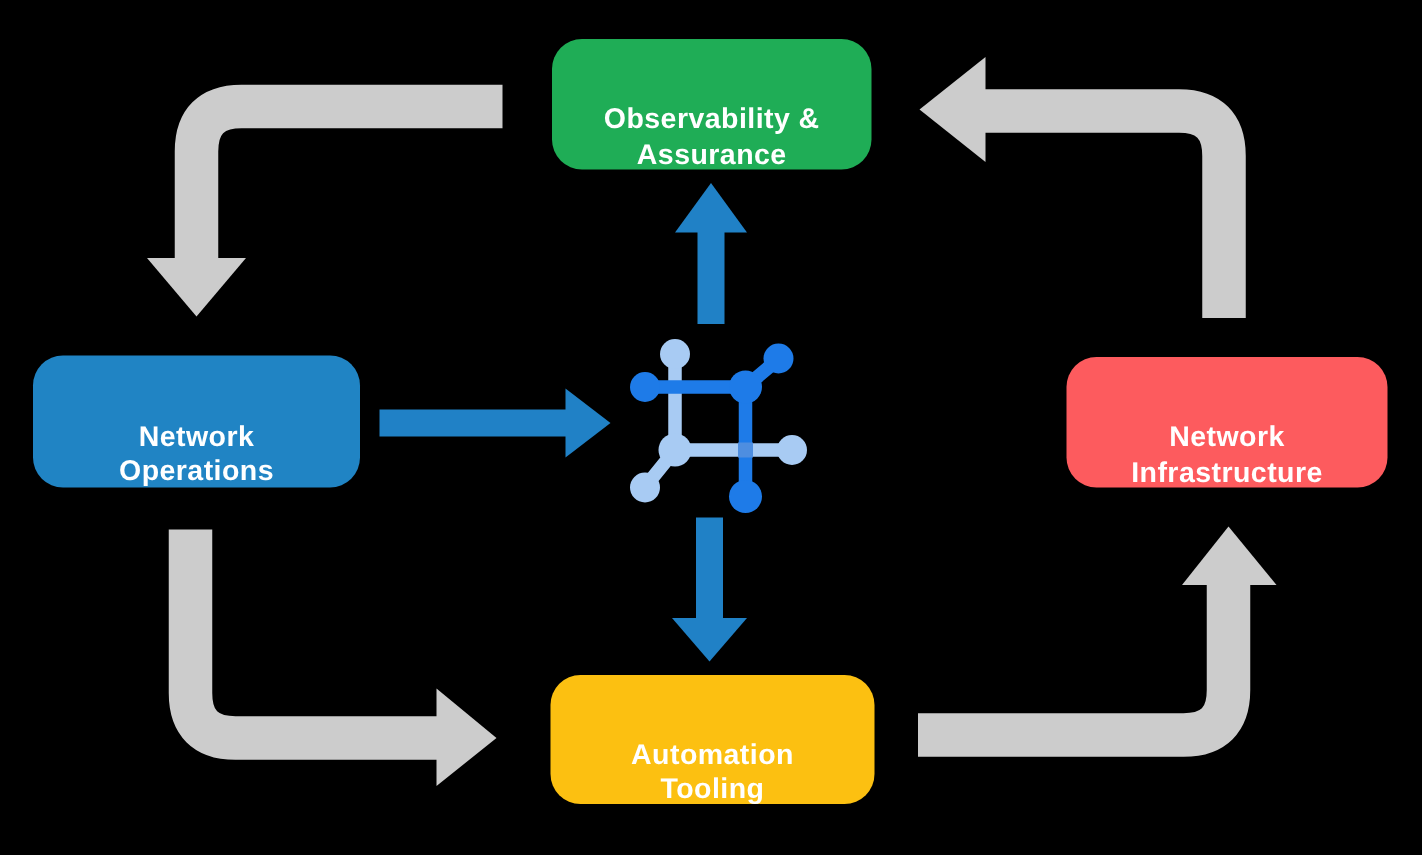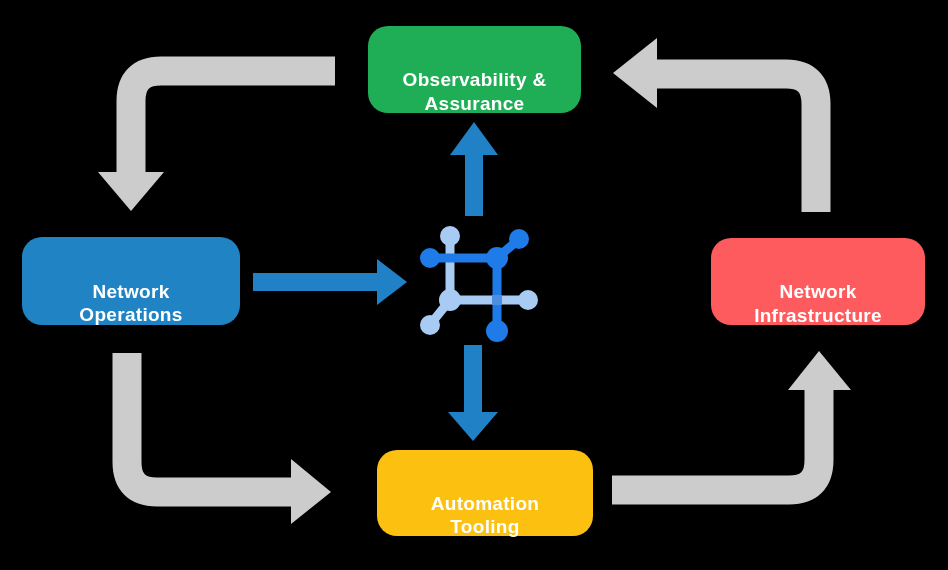--- a/index.html
+++ b/index.html
@@ -31,21 +31,21 @@
     color: var(--text, #fff);
     font-size: 19px;
     font-weight: 700;
     line-height: 1.22;
     letter-spacing: 0.3px;
   }
   .node .label { white-space: pre-line; margin-top: 44px; }
   .node-observability { left: 368px; top: 26px;  width: 213px; height: 87px; background: var(--green, #1fad56); }
   .node-operations    { left: 22px;  top: 237px; width: 218px; height: 88px; background: var(--blue, #2084c4); }
   .node-infrastructure{ left: 711px; top: 238px; width: 214px; height: 87px; background: var(--red, #fd5b5e); }
-  .node-automation    { left: 377px; top: 450px; width: 216px; height: 86px; background: var(--yellow, #fcc011); }
+  .node-automation    { left: 367px; top: 450px; width: 216px; height: 86px; background: var(--yellow, #fcc011); }
 
   .gray-stroke  { stroke: var(--arrow-gray, #ccc); stroke-width: 29px; fill: none; }
   .gray-fill    { fill: var(--arrow-gray, #ccc); }
   .blue-stroke  { stroke: var(--arrow-blue, #2081c6); stroke-width: 18px; fill: none; }
   .blue-fill    { fill: var(--arrow-blue, #2081c6); }
   .icon-dark-stroke  { stroke: var(--icon-blue-dark, #1e7be8); stroke-width: 9px; fill: none; stroke-linecap: round; }
   .icon-dark-fill    { fill: var(--icon-blue-dark, #1e7be8); }
   .icon-light-stroke { stroke: var(--icon-blue-light, #a8cbf3); stroke-width: 9px; fill: none; stroke-linecap: round; }
   .icon-light-fill   { fill: var(--icon-blue-light, #a8cbf3); }
   .icon-mid-fill     { fill: #4e8ee0; }

